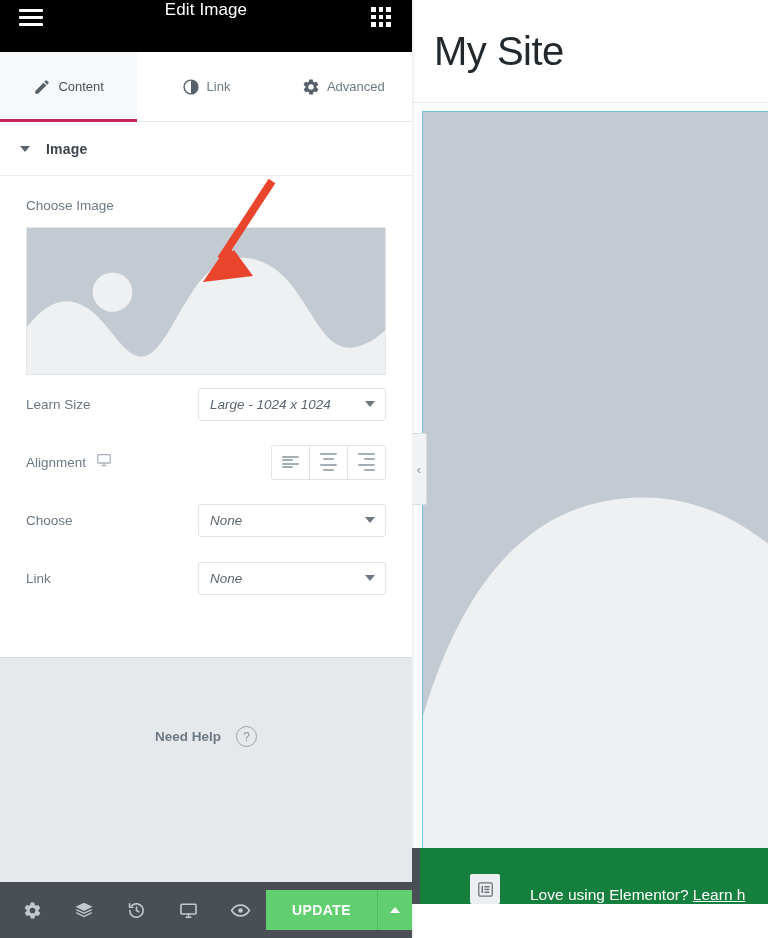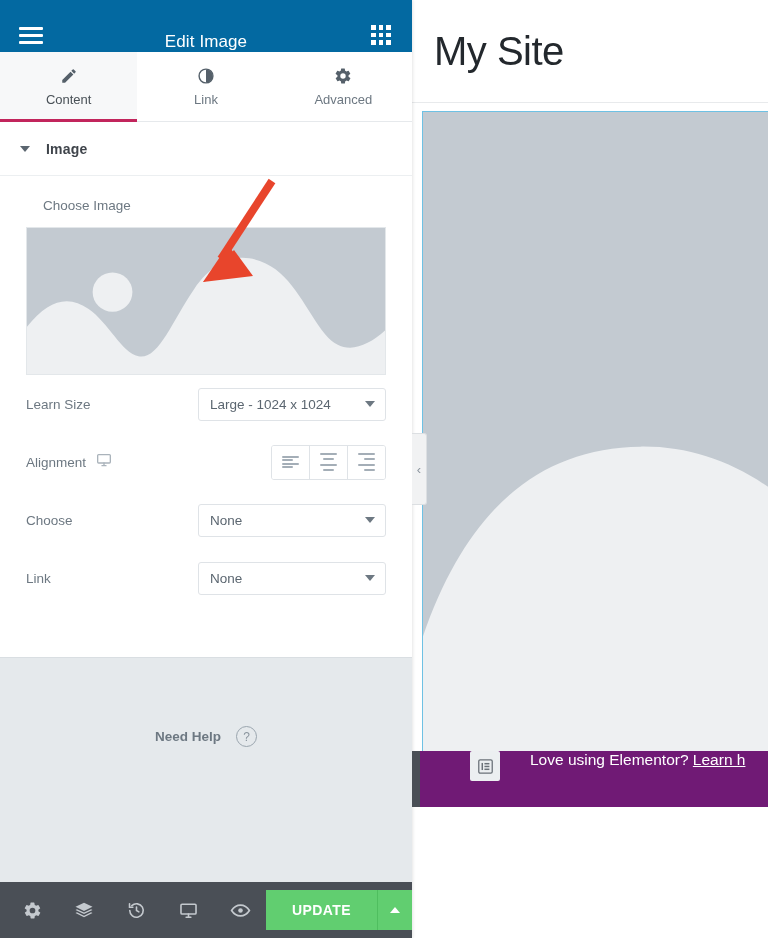--- a/index.html
+++ b/index.html
@@ -33,23 +33,23 @@
     flex-direction: column;
     flex: 0 0 412px;
     z-index: 5;
     box-shadow: 1px 0 3px rgba(0,0,0,0.10);
   }
 
   
   .panel-header {
     height: 52px;
     flex: 0 0 52px;
-    background: #0369a1;
-    display: flex;
-    align-items: flex-end;
+    background: #000000;
+    display: flex;
+    align-items: flex-start;
     justify-content: space-between;
     padding: 0 14px;
     box-sizing: border-box;
   }
   .panel-title {
     color: #ffffff;
     font-size: 17px;
     font-weight: 400;
     letter-spacing: .1px;
     flex: 1;
@@ -92,21 +92,21 @@
     height: 70px;
     flex: 0 0 70px;
     display: flex;
     background: #ffffff;
     border-bottom: 1px solid #e6e9ec;
     box-sizing: border-box;
   }
   .tab {
     flex: 1;
     display: flex;
-    flex-direction: column;
+    flex-direction: row;
     align-items: center;
     justify-content: center;
     gap: 7px;
     cursor: pointer;
     position: relative;
     color: #6d7882;
     font-size: 13px;
     background: #ffffff;
   }
   .tab.active {
@@ -155,21 +155,21 @@
     padding: 0 26px;
     box-sizing: border-box;
   }
 
   .field-label {
     font-size: 13.5px;
     color: #6d7882;
   }
 
   .choose-image-label {
-    margin: 22px 0 14px 17px;
+    margin: 22px 0 14px 0;
   }
 
   
   .img-thumb {
     width: 360px;
     height: 148px;
     background: #c3cad1;
     border: 1px solid #e3e7ea;
     box-sizing: border-box;
     position: relative;
@@ -198,21 +198,21 @@
     background: #ffffff;
     display: flex;
     align-items: center;
     padding: 0 10px 0 11px;
     box-sizing: border-box;
     font-size: 13.5px;
     color: #5b6670;
     cursor: pointer;
     flex: 0 0 188px;
   }
-  .selectbox .val { flex: 1; }
+  .selectbox .val { flex: 1; font-style: italic; }
   .sel-caret {
     width: 0; height: 0;
     border-left: 5px solid transparent;
     border-right: 5px solid transparent;
     border-top: 6px solid #6d7882;
   }
 
   .align-group {
     display: flex;
     border: 1px solid #dfe3e7;
@@ -361,21 +361,21 @@
     line-height: 1;
   }
 
   
   .preview {
     flex: 1 1 auto;
     position: relative;
     background: #ffffff;
     display: flex;
     flex-direction: column;
-    height: 807px;
+    height: 904px;
     overflow: hidden;
   }
   .site-header {
     flex: 0 0 103px;
     height: 103px;
     border-bottom: 1px solid #e8eaec;
     display: flex;
     align-items: center;
     padding-left: 22px;
     box-sizing: border-box;
@@ -408,23 +408,23 @@
   }
   .widget-selected svg { display: block; width: 100%; height: 100%; }
 
   
   .preview-footer {
     position: absolute;
     left: 0;
     right: 0;
     bottom: 0;
     height: 56px;
-    background: #701a75;
-    display: flex;
-    align-items: flex-start;
+    background: #15803d;
+    display: flex;
+    align-items: flex-end;
     padding-left: 58px;
     box-sizing: border-box;
     z-index: 10;
   }
   .wp-logo-box {
     width: 30px; height: 30px;
     background: #eceff1;
     border-radius: 2px;
     display: flex;
     align-items: center;

